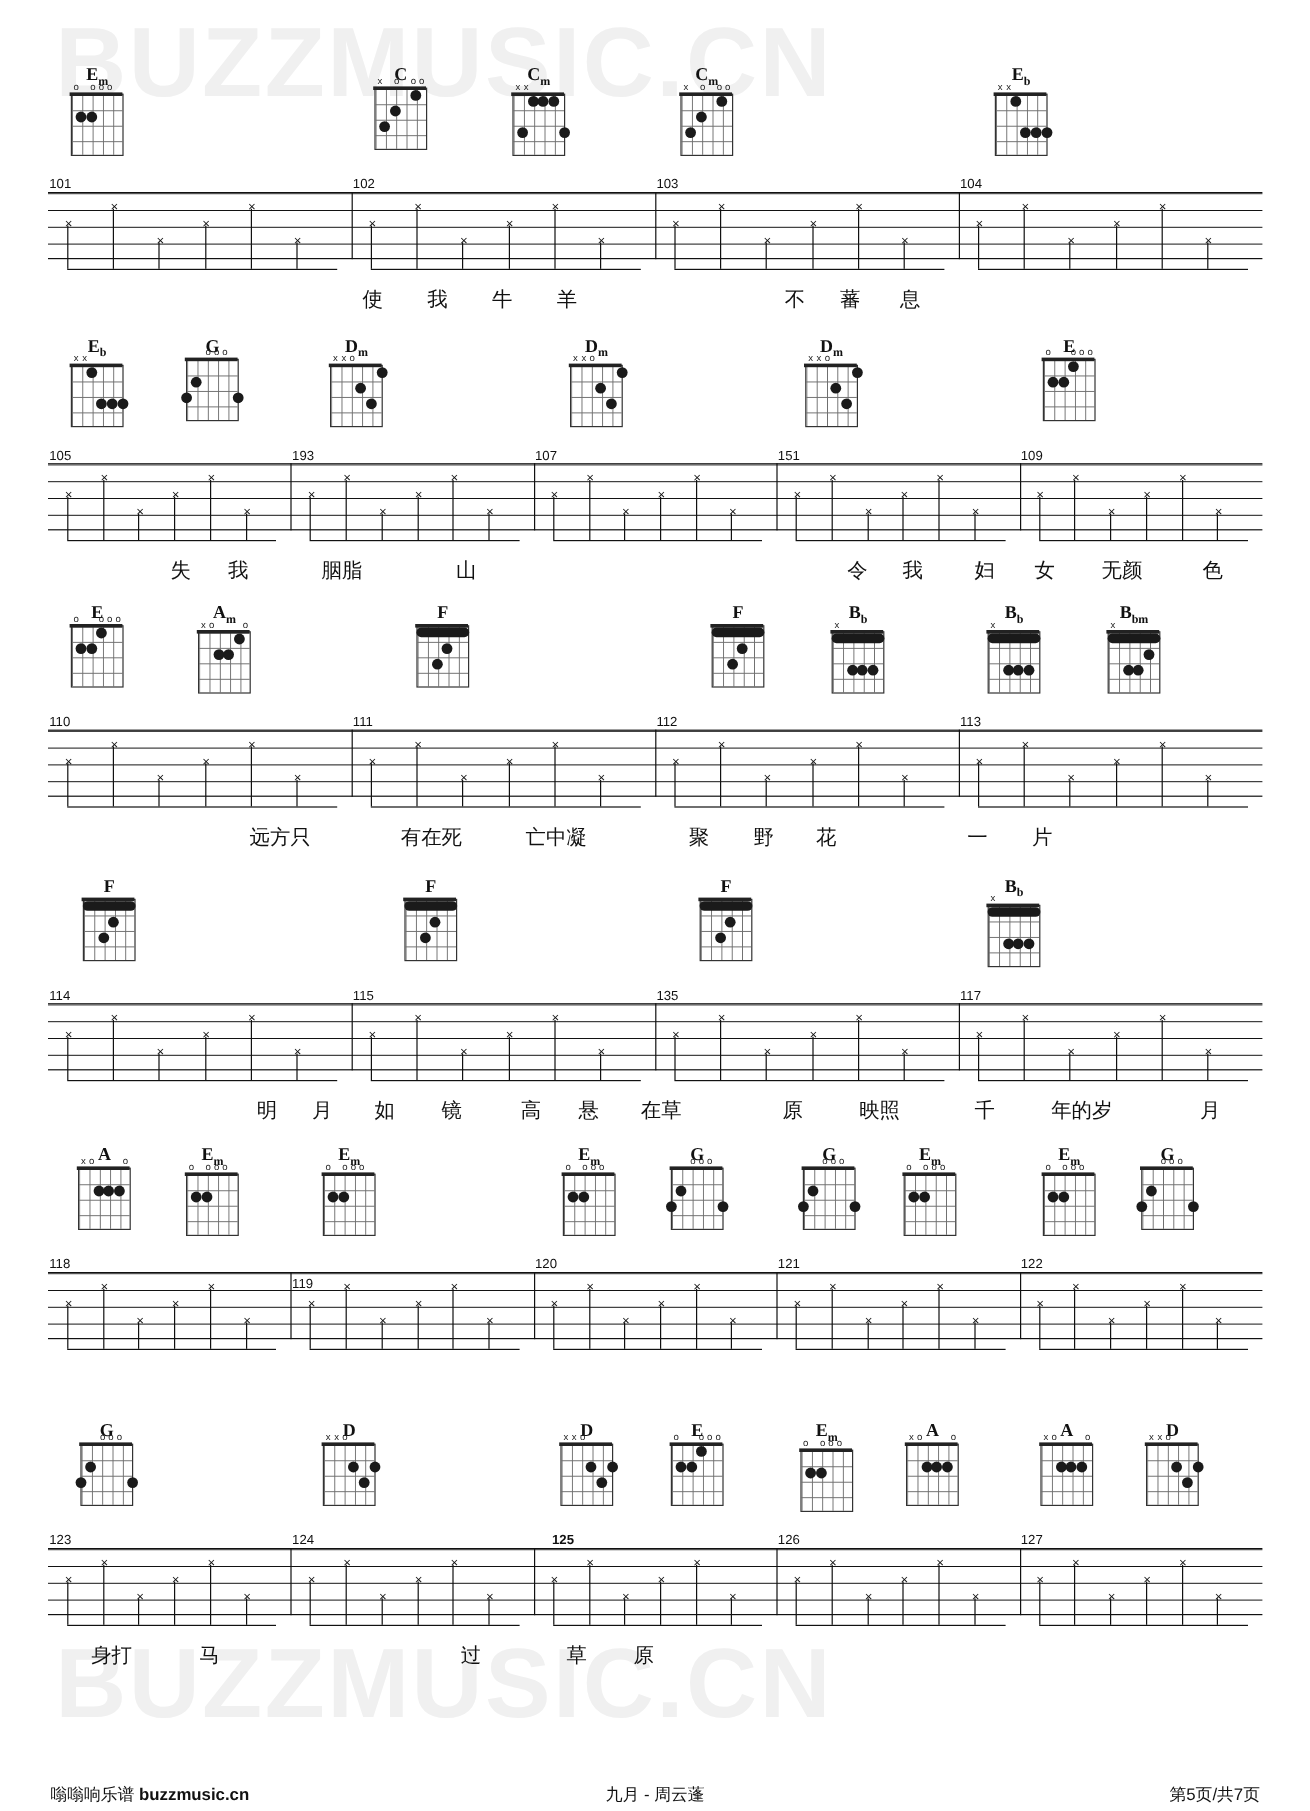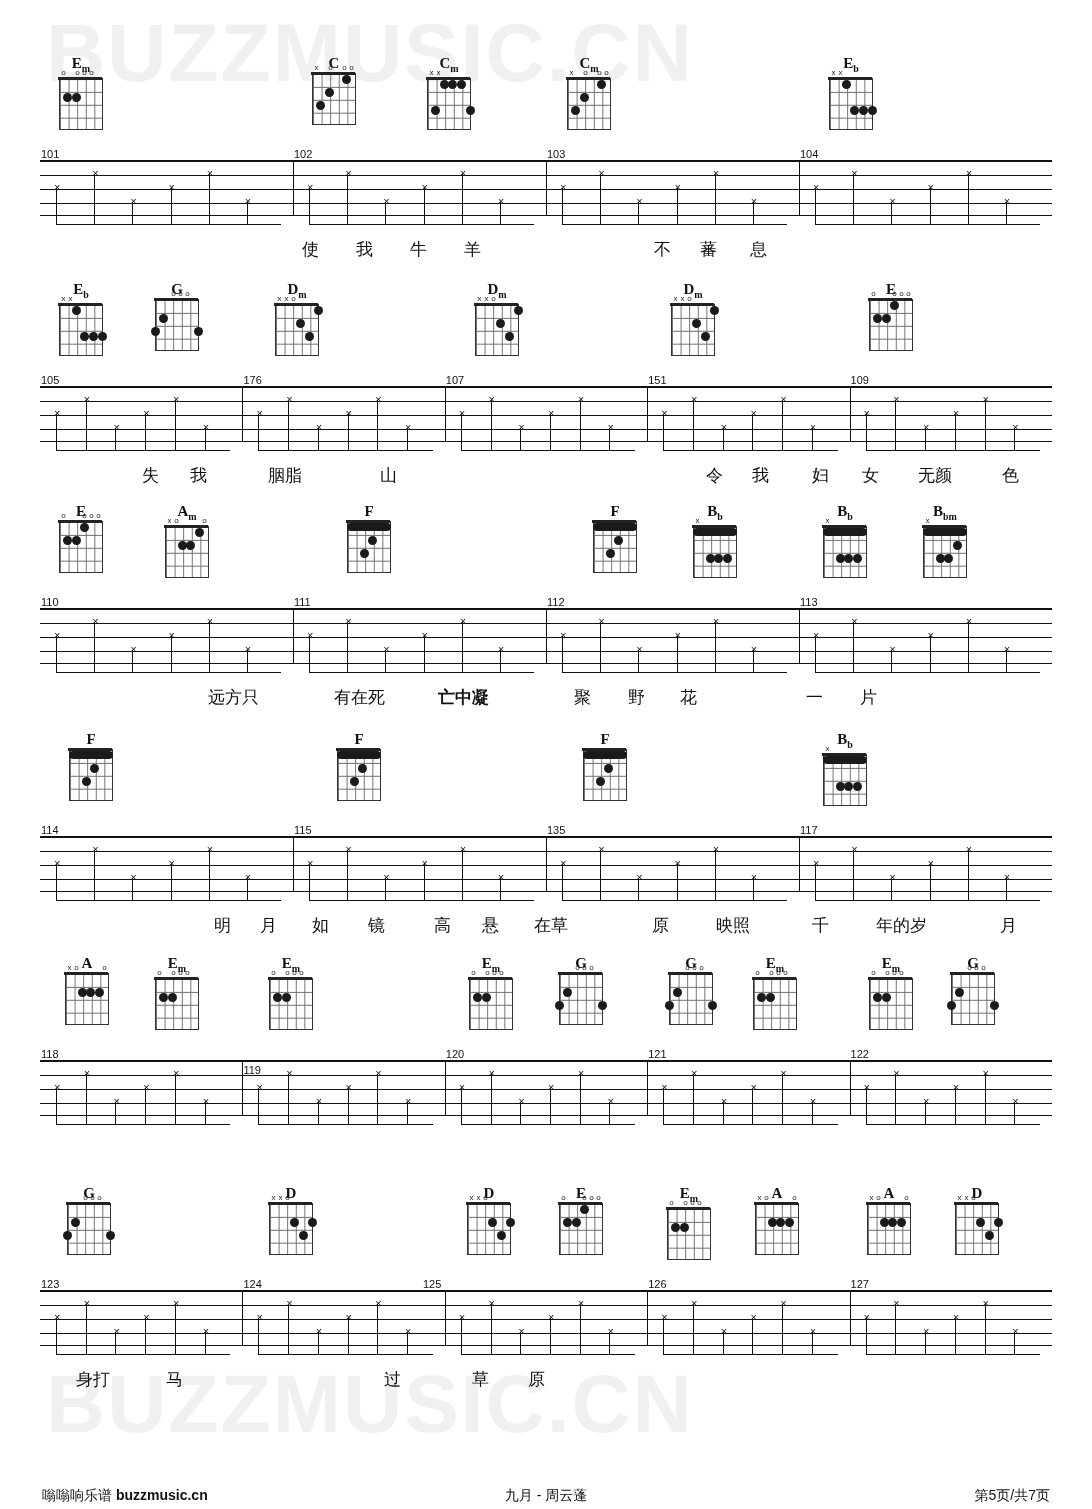--- a/index.html
+++ b/index.html
@@ -397,21 +397,21 @@
         <div class="xm" style="left: 113.467px; top: 50px;">×</div>
         <div class="stem" style="left: 115.467px; top: 56px; height: 22px;"></div>
         <div class="xm" style="left: 143.2px; top: 36px;">×</div>
         <div class="stem" style="left: 145.2px; top: 42px; height: 36px;"></div>
         <div class="xm" style="left: 172.933px; top: 22px;">×</div>
         <div class="stem" style="left: 174.933px; top: 28px; height: 50px;"></div>
         <div class="xm" style="left: 202.667px; top: 50px;">×</div>
         <div class="stem" style="left: 204.667px; top: 56px; height: 22px;"></div>
         <div class="beam" style="left: 56px; width: 174.4px; top: 78px;"></div>
         <div class="barline" style="left: 242.4px;"></div>
-        <div class="measnum" style="left: 243.4px; top: 2px;">176</div>
+        <div class="measnum" style="left: 243.4px; top: 2px;">193</div>
         <div class="xm" style="left: 256.4px; top: 36px;">×</div>
         <div class="stem" style="left: 258.4px; top: 42px; height: 36px;"></div>
         <div class="xm" style="left: 286.133px; top: 22px;">×</div>
         <div class="stem" style="left: 288.133px; top: 28px; height: 50px;"></div>
         <div class="xm" style="left: 315.867px; top: 50px;">×</div>
         <div class="stem" style="left: 317.867px; top: 56px; height: 22px;"></div>
         <div class="xm" style="left: 345.6px; top: 36px;">×</div>
         <div class="stem" style="left: 347.6px; top: 42px; height: 36px;"></div>
         <div class="xm" style="left: 375.333px; top: 22px;">×</div>
         <div class="stem" style="left: 377.333px; top: 28px; height: 50px;"></div>
@@ -667,21 +667,21 @@
         <div class="stem" style="left: 929.5px; top: 42px; height: 36px;"></div>
         <div class="xm" style="left: 965.667px; top: 22px;">×</div>
         <div class="stem" style="left: 967.667px; top: 28px; height: 50px;"></div>
         <div class="xm" style="left: 1003.83px; top: 50px;">×</div>
         <div class="stem" style="left: 1005.83px; top: 56px; height: 22px;"></div>
         <div class="beam" style="left: 815px; width: 225px; top: 78px;"></div>
       </div>
       <div class="lyrics">
         <div class="lyric" style="left: 208px;">远方只</div>
         <div class="lyric" style="left: 334px;">有在死</div>
-        <div class="lyric" style="left: 438px; font-weight: bold;">亡中凝</div>
+        <div class="lyric" style="left: 438px;">亡中凝</div>
         <div class="lyric" style="left: 574px;">聚</div>
         <div class="lyric" style="left: 628px;">野</div>
         <div class="lyric" style="left: 680px;">花</div>
         <div class="lyric" style="left: 806px;">一</div>
         <div class="lyric" style="left: 860px;">片</div>
       </div>
     </div>
     <div class="system" style="position: absolute; left: 0px; top: 728px; width: 1092px;">
       <div class="chords">
         <div class="chord" style="left: 62px; top: 4px;">
@@ -1244,21 +1244,21 @@
         <div class="xm" style="left: 315.867px; top: 50px;">×</div>
         <div class="stem" style="left: 317.867px; top: 56px; height: 22px;"></div>
         <div class="xm" style="left: 345.6px; top: 36px;">×</div>
         <div class="stem" style="left: 347.6px; top: 42px; height: 36px;"></div>
         <div class="xm" style="left: 375.333px; top: 22px;">×</div>
         <div class="stem" style="left: 377.333px; top: 28px; height: 50px;"></div>
         <div class="xm" style="left: 405.067px; top: 50px;">×</div>
         <div class="stem" style="left: 407.067px; top: 56px; height: 22px;"></div>
         <div class="beam" style="left: 258.4px; width: 174.4px; top: 78px;"></div>
         <div class="barline" style="left: 444.8px;"></div>
-        <div class="measnum" style="left: 423px; top: 2px;">125</div>
+        <div class="measnum" style="left: 460px; top: 2px; font-weight: bold;">125</div>
         <div class="xm" style="left: 458.8px; top: 36px;">×</div>
         <div class="stem" style="left: 460.8px; top: 42px; height: 36px;"></div>
         <div class="xm" style="left: 488.533px; top: 22px;">×</div>
         <div class="stem" style="left: 490.533px; top: 28px; height: 50px;"></div>
         <div class="xm" style="left: 518.267px; top: 50px;">×</div>
         <div class="stem" style="left: 520.267px; top: 56px; height: 22px;"></div>
         <div class="xm" style="left: 548px; top: 36px;">×</div>
         <div class="stem" style="left: 550px; top: 42px; height: 36px;"></div>
         <div class="xm" style="left: 577.733px; top: 22px;">×</div>
         <div class="stem" style="left: 579.733px; top: 28px; height: 50px;"></div>

